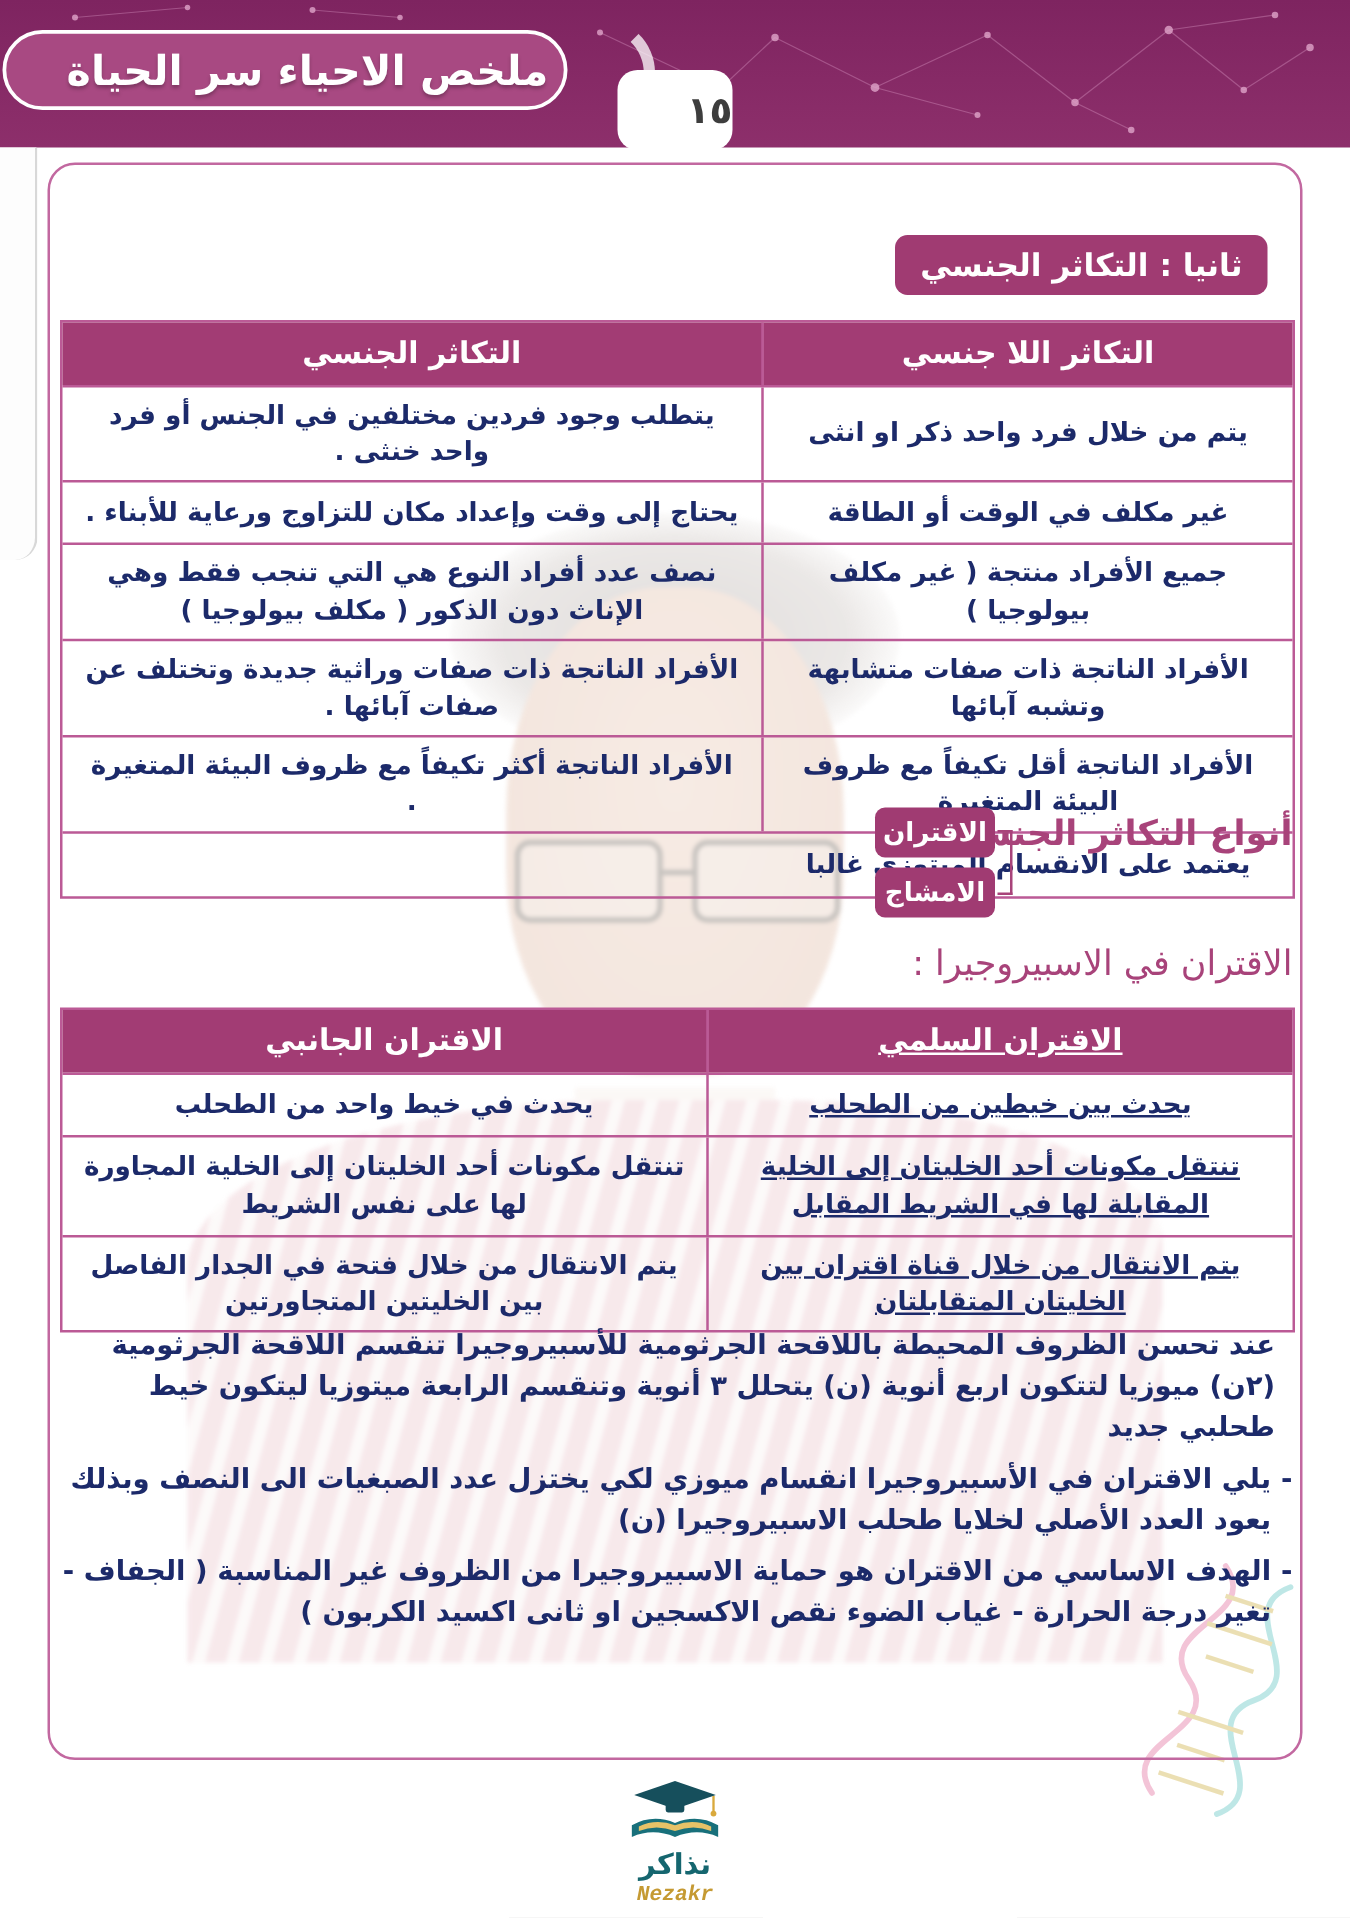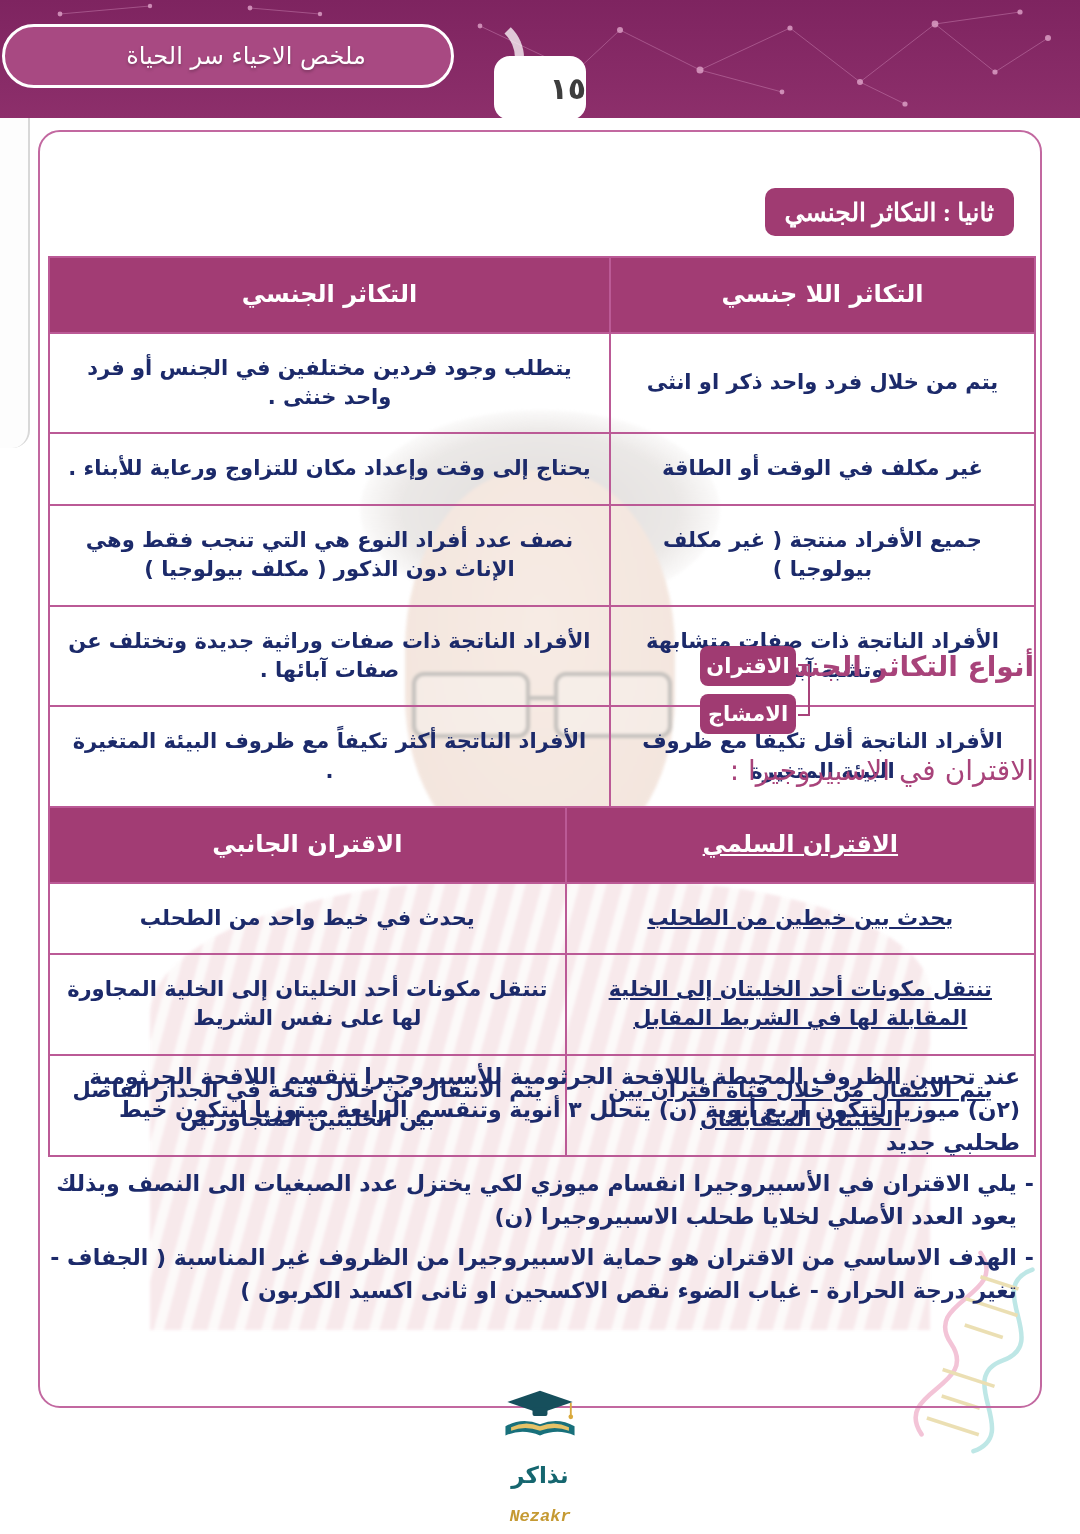--- a/index.html
+++ b/index.html
@@ -15,21 +15,21 @@
   body{background:#e8e8e8;font-family:"DejaVu Sans",sans-serif;}
   .page{position:relative;width:1080px;height:1534px;background:#ffffff;overflow:hidden;margin:0 auto;}
 
   
   .banner{position:absolute;left:0;top:0;width:1080px;height:118px;
     background:linear-gradient(180deg,var(--banner) 0%,var(--banner2) 100%);}
   .net{position:absolute;inset:0;width:100%;height:100%;}
   .ribbon{position:absolute;left:2px;top:24px;width:452px;height:64px;
     background:#a84982;border:3px solid #ffffff;border-radius:34px;
     display:flex;align-items:center;justify-content:center;z-index:2;}
-  .ribbon-text{color:#ffffff;font-size:24px;font-weight:400;white-space:nowrap;
+  .ribbon-text{color:#ffffff;font-size:33px;font-weight:700;white-space:nowrap;
     direction:rtl;text-shadow:0 2px 3px rgba(0,0,0,.25);margin-left:36px;}
   .crescent{position:absolute;left:432px;top:14px;width:92px;height:88px;
     border:9px solid transparent;border-right-color:rgba(255,255,255,.75);
     border-radius:50%;z-index:1;}
   .page-num-box{position:absolute;left:494px;top:56px;width:92px;height:64px;
     background:#ffffff;border-radius:16px;display:flex;align-items:center;
     justify-content:flex-end;z-index:3;}
   .page-num{font-size:30px;font-weight:700;color:#3d3d3d;}
 
   .left-strip{position:absolute;left:0;top:118px;width:30px;height:330px;
@@ -57,31 +57,31 @@
   .dna{position:absolute;right:28px;top:1252px;width:150px;height:200px;
     opacity:.5;transform:rotate(18deg);pointer-events:none;}
 
   
   .frame{position:absolute;left:38px;top:130px;width:1004px;height:1278px;
     border:2px solid #c268a0;border-radius:22px;pointer-events:none;}
 
   .section-badge{position:absolute;right:66px;top:188px;height:48px;
     background:var(--badge);color:#ffffff;font-size:25px;font-weight:700;
     border-radius:10px;display:flex;align-items:center;justify-content:center;
-    padding:0 20px;white-space:nowrap;direction:rtl;font-family:Liberation Serif, serif;}
+    padding:0 20px;white-space:nowrap;direction:rtl;}
 
   
   .tbl{position:absolute;left:48px;width:988px;border:2px solid var(--tb);
     direction:rtl;background:transparent;}
   .t1{top:256px;}
   .t2{top:806px;}
   .trow{display:flex;}
   .trow + .trow{border-top:2px solid var(--tb);}
   .cell{display:flex;align-items:center;justify-content:center;text-align:center;
-    padding:20px 16px;color:var(--navy);font-weight:700;font-size:21px;line-height:1.4;}
+    padding:8px 16px;color:var(--navy);font-weight:700;font-size:21px;line-height:1.4;}
   .t1 .c1{width:43%;}
   .t1 .c2{width:57%;border-right:2px solid var(--tb);}
   .t2 .c1{width:47.5%;text-decoration:underline;}
   .t2 .c2{width:52.5%;border-right:2px solid var(--tb);}
   .thead .cell{background:var(--accent);color:#ffffff;font-size:24px;}
   .rh44{min-height:44px;} .rh48{min-height:48px;} .rh50{min-height:50px;}
   .rh72{min-height:72px;} .rh74{min-height:74px;} .rh78{min-height:78px;}
 
   
   .types-label{position:absolute;right:46px;top:650px;color:var(--magenta-text);
@@ -99,21 +99,21 @@
     font-size:28px;font-weight:400;white-space:nowrap;direction:rtl;}
 
   
   .notes{position:absolute;left:48px;top:1060px;width:986px;direction:rtl;}
   .note{display:flex;color:var(--navy);font-weight:700;font-size:22px;
     line-height:1.5;margin-bottom:8px;text-align:right;}
   .note .dash{flex:0 0 auto;margin-left:8px;min-width:6px;}
 
   
   .footer{position:absolute;left:0;right:0;bottom:8px;display:flex;
-    flex-direction:column;align-items:center;gap:19px;}
+    flex-direction:column;align-items:center;gap:2px;}
   .logo-ar{color:#15666f;font-size:23px;font-weight:700;}
   .logo-en{color:#c59a33;font-size:17px;font-style:italic;font-weight:700;font-family:Liberation Mono, monospace;}
 </style>
 </head>
 <body>
 
 <div class="page">
 
   <div class="photo">
     <div class="hair"></div>

